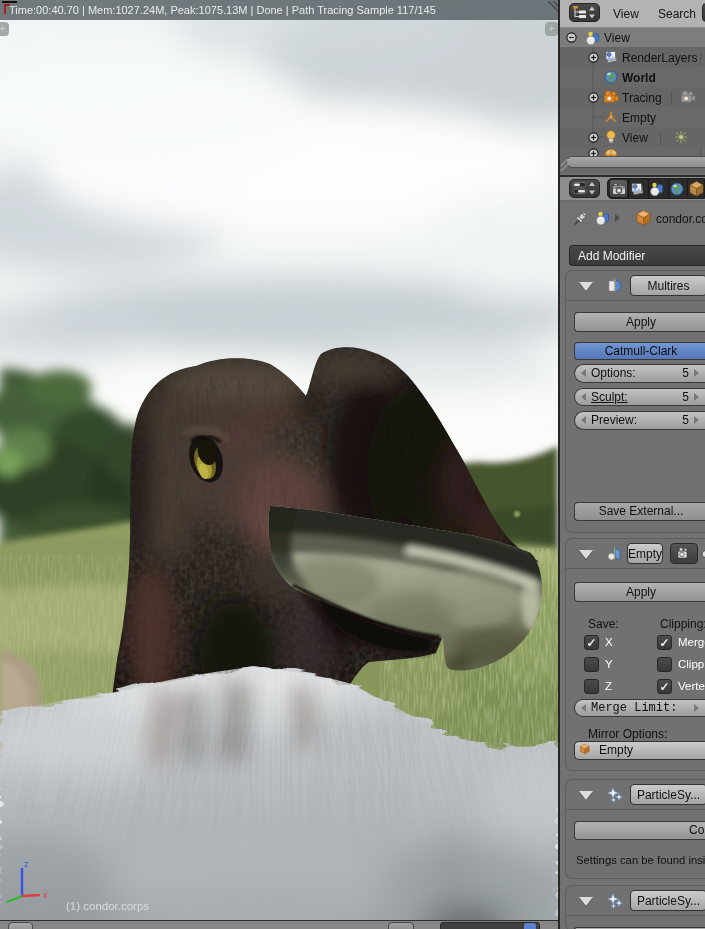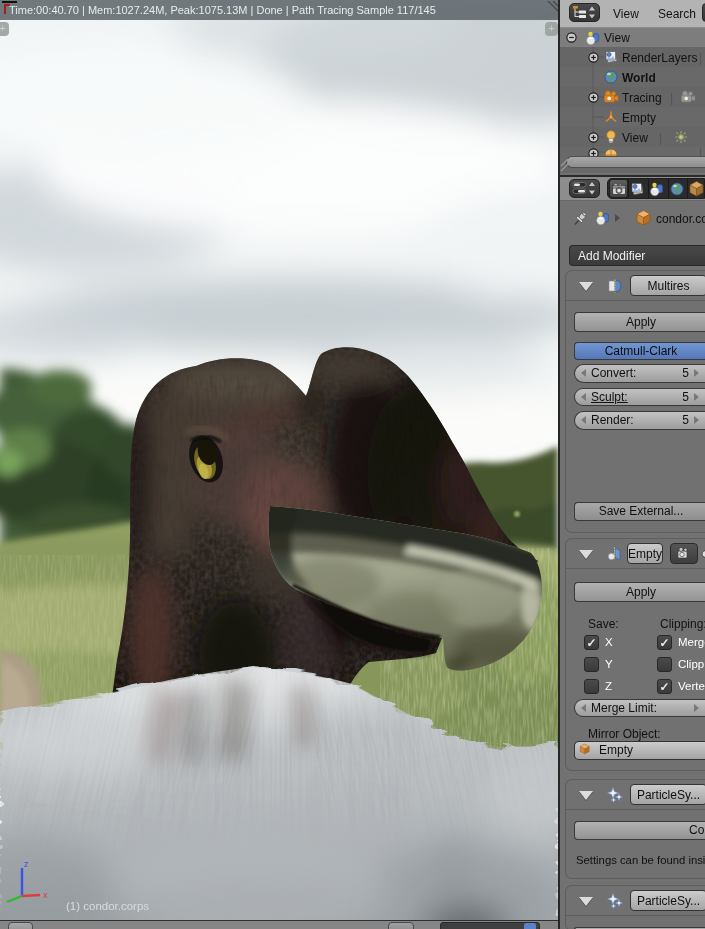--- a/index.html
+++ b/index.html
@@ -483,33 +483,33 @@
 <svg width="16" height="16" viewBox="0 0 16 16" style="position:absolute;left:41px;top:7px;">
             <path d="M2,3 L8,3 L8,13 L2,13 Z" fill="#e8e8e8" stroke="#888" stroke-width="0.6"></path>
             <path d="M8,2 A6,6 0 0 1 8,14 Z" fill="#5a88cc" stroke="#2a4a88" stroke-width="0.6"></path>
             <line x1="8" y1="1.5" x2="8" y2="14.5" stroke="#d8c850" stroke-width="1.2" stroke-dasharray="1.5 1"></line>
           </svg>
 <div class="nfield" style="left:64px;top:4px;width:77px;height:21px;line-height:20px;">Multires</div>
 <div class="btn" style="left:8px;top:41px;width:133px;height:20px;line-height:18px;border-right:none;border-radius:4px 0 0 4px;">Apply</div>
 <div class="btn" style="left:8px;top:71px;width:133px;height:18px;line-height:16px;background:linear-gradient(#7296d2,#5478b8);border-right:none;border-radius:4px 0 0 4px;color:#0c0c0c;">Catmull-Clark</div>
 <div class="pill" style="left:8px;top:93px;width:133px;height:19px;line-height:17px;border-right:none;border-radius:10px 0 0 10px;">
             <span style="position:absolute;left:6px;top:4px;width:0;height:0;border-top:4px solid transparent;border-bottom:4px solid transparent;border-right:5px solid #787878;"></span>
-            <span style="position:absolute;left:16px;">Convert:</span>
+            <span style="position:absolute;left:16px;">Options:</span>
             <span style="position:absolute;right:18px;">5</span>
             <span style="position:absolute;right:8px;top:4px;width:0;height:0;border-top:4px solid transparent;border-bottom:4px solid transparent;border-left:5px solid #787878;"></span>
           </div>
 <div class="pill" style="left:8px;top:117px;width:133px;height:18px;line-height:16px;border-right:none;border-radius:10px 0 0 10px;">
             <span style="position:absolute;left:6px;top:4px;width:0;height:0;border-top:4px solid transparent;border-bottom:4px solid transparent;border-right:5px solid #787878;"></span>
             <span style="position:absolute;left:16px;text-decoration:underline;">Sculpt:</span>
             <span style="position:absolute;right:18px;">5</span>
             <span style="position:absolute;right:8px;top:4px;width:0;height:0;border-top:4px solid transparent;border-bottom:4px solid transparent;border-left:5px solid #787878;"></span>
           </div>
 <div class="pill" style="left:8px;top:140px;width:133px;height:19px;line-height:17px;border-right:none;border-radius:10px 0 0 10px;">
             <span style="position:absolute;left:6px;top:4px;width:0;height:0;border-top:4px solid transparent;border-bottom:4px solid transparent;border-right:5px solid #787878;"></span>
-            <span style="position:absolute;left:16px;">Render:</span>
+            <span style="position:absolute;left:16px;">Preview:</span>
             <span style="position:absolute;right:18px;">5</span>
             <span style="position:absolute;right:8px;top:4px;width:0;height:0;border-top:4px solid transparent;border-bottom:4px solid transparent;border-left:5px solid #787878;"></span>
           </div>
 <div class="btn" style="left:8px;top:231px;width:133px;height:19px;line-height:17px;background:linear-gradient(#a8a8a8,#8e8e8e);border-right:none;border-radius:4px 0 0 4px;">Save External...</div>
 </div>
 <div class="panel" style="top:361px;height:233px;">
 <div style="position:absolute;left:0;top:0;width:100%;height:30px;border-bottom:1px solid #5e5e5e;"></div>
 <div class="tri" style="left:13px;top:11px;"></div>
 <svg width="16" height="16" viewBox="0 0 16 16" style="position:absolute;left:41px;top:7px;">
             <circle cx="4.5" cy="10.5" r="3.2" fill="#e8e8e8" stroke="#888" stroke-width="0.6"></circle>
@@ -539,25 +539,25 @@
 <div class="chk" style="left:18px;top:118px;"></div>
 <div class="wlbl" style="left:39px;top:119px;color:#fff;">Y</div>
 <div class="chk" style="left:91px;top:118px;"></div>
 <div class="wlbl" style="left:112px;top:119px;color:#fff;">Clipping</div>
 <div class="chk" style="left:18px;top:140px;"></div>
 <div class="wlbl" style="left:39px;top:141px;color:#fff;">Z</div>
 <div class="chk" style="left:91px;top:140px;">✓</div>
 <div class="wlbl" style="left:112px;top:141px;color:#fff;">Vertex</div>
 <div class="pill" style="left:8px;top:160px;width:133px;height:18px;line-height:16px;border-right:none;border-radius:10px 0 0 10px;">
             <span style="position:absolute;left:6px;top:4px;width:0;height:0;border-top:4px solid transparent;border-bottom:4px solid transparent;border-right:5px solid #787878;"></span>
-            <span style="position:absolute;left:16px;">Merge Limit:</span>
+            <span style="position:absolute;left:16px;font-family:Liberation Mono, monospace;">Merge Limit:</span>
             <span style="position:absolute;right:18px;"></span>
             <span style="position:absolute;right:8px;top:4px;width:0;height:0;border-top:4px solid transparent;border-bottom:4px solid transparent;border-left:5px solid #787878;"></span>
           </div>
-<div class="lbl" style="left:22px;top:188px;">Mirror Object:</div>
+<div class="lbl" style="left:22px;top:188px;">Mirror Options:</div>
 <div class="nfield" style="left:8px;top:202px;width:133px;height:19px;line-height:17px;text-align:left;border-right:none;border-radius:5px 0 0 5px;">
             <svg width="14" height="14" viewBox="0 0 17 17" style="position:absolute;left:4px;top:1px;">
               <g transform="scale(0.8235294117647058)">
                 <path d="M8.5,1.5 L15,5 L8.5,8.5 L2,5 Z" fill="#f0b070"></path>
                 <path d="M2,5 L8.5,8.5 L8.5,16 L2,12.5 Z" fill="#d08838"></path>
                 <path d="M15,5 L8.5,8.5 L8.5,16 L15,12.5 Z" fill="#b87020"></path>
                 <path d="M8.5,1.5 L15,5 L8.5,8.5 L2,5 Z" fill="none" stroke="#8a5010" stroke-width="0.6"></path>
                 <path d="M2,5 L2,12.5 L8.5,16 L15,12.5 L15,5" fill="none" stroke="#8a5010" stroke-width="0.6"></path>
                 <line x1="8.5" y1="8.5" x2="8.5" y2="16" stroke="#8a5010" stroke-width="0.6"></line>
               </g>

